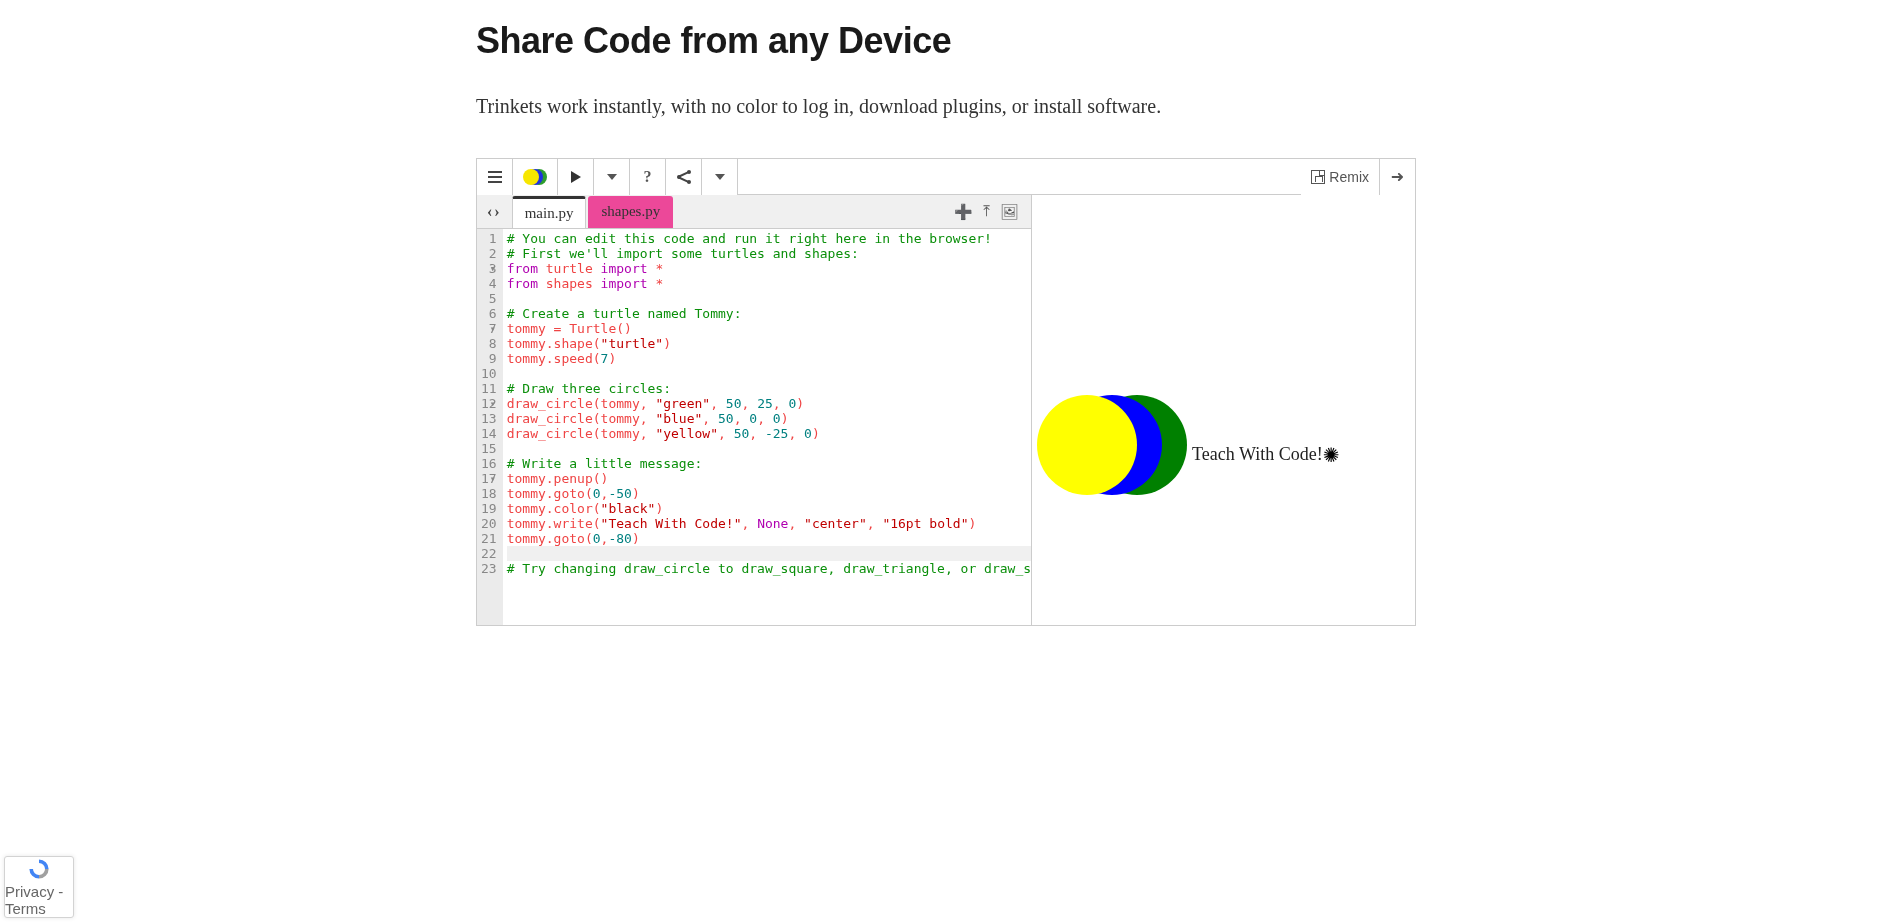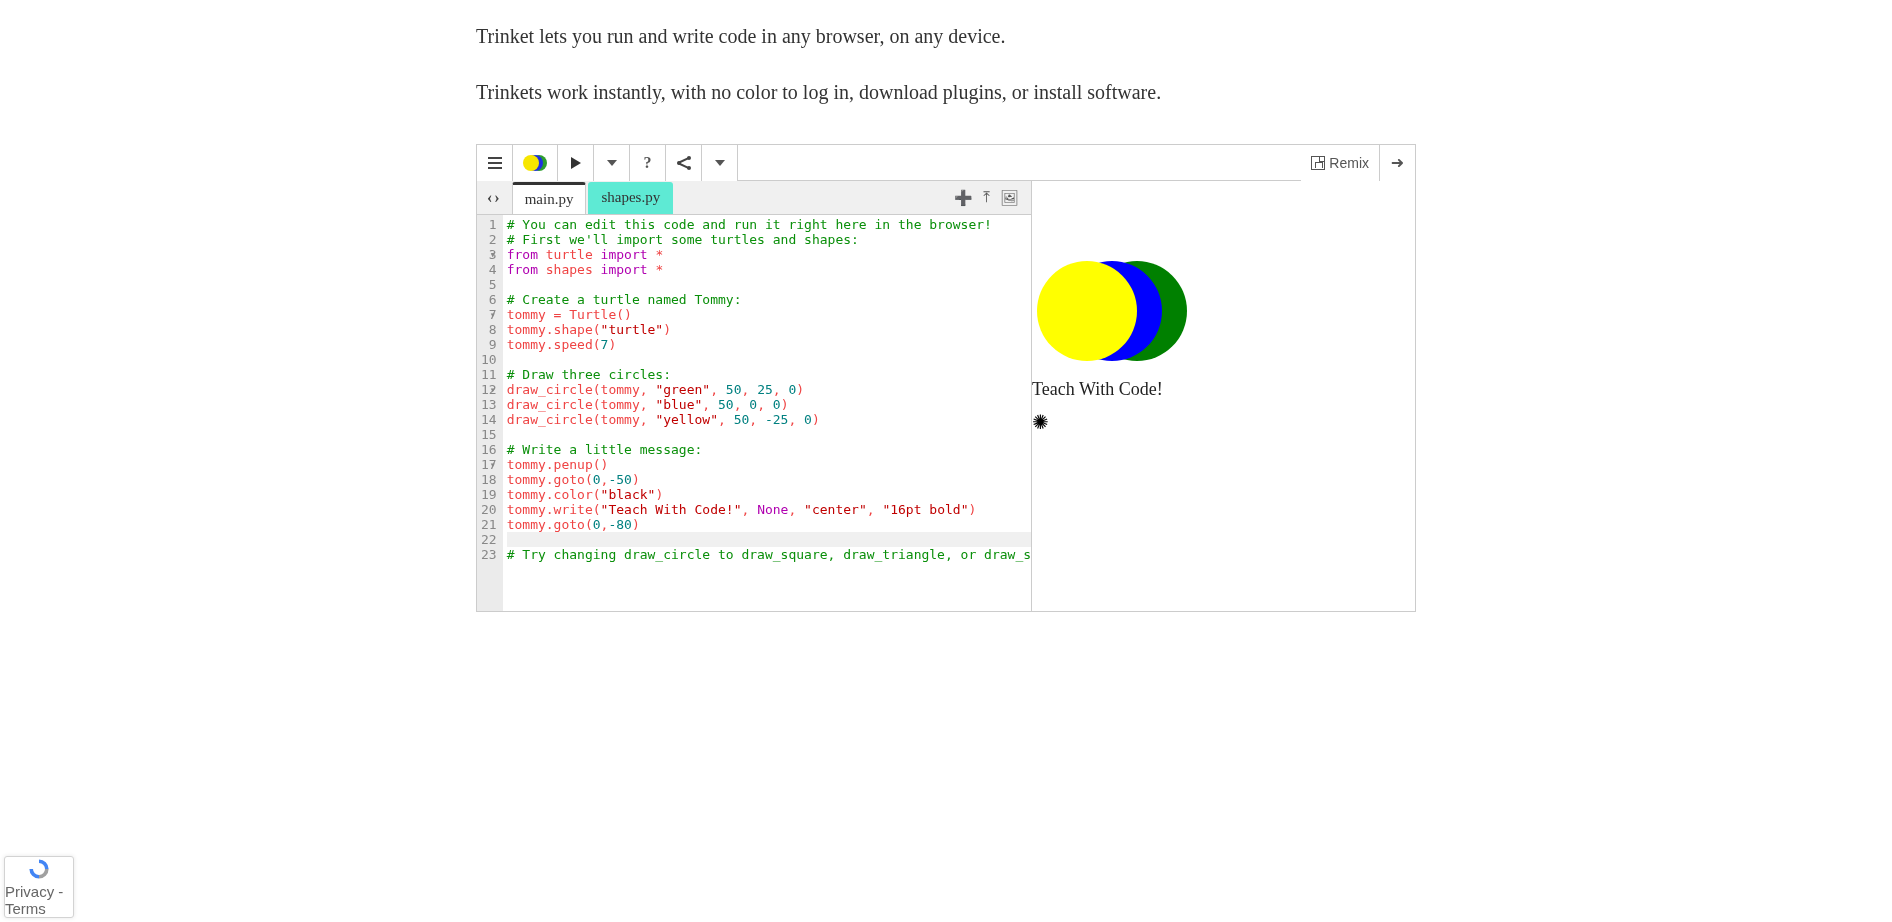--- a/index.html
+++ b/index.html
@@ -33,58 +33,58 @@
 .save-ic { width: 14px; height: 14px; border: 1.5px solid #555; position: relative; }
 .save-ic::before { content: ''; position: absolute; top: 0; right: 0; width: 4px; height: 4px; border-left: 1.5px solid #555; border-bottom: 1.5px solid #555; }
 .save-ic::after { content: ''; position: absolute; bottom: 1px; left: 3px; width: 6px; height: 5px; border: 1.5px solid #555; border-bottom: none; }
 .login-ic { display: inline-block; font-size: 16px; color: #555; }
 
 .split { display: flex; height: 430px; }
 .editor-pane { width: 555px; border-right: 1px solid #ccc; display: flex; flex-direction: column; background: #fff; }
 .tabbar { display: flex; align-items: center; height: 34px; border-bottom: 1px solid #ccc; background: #f0f0f0; padding: 0 4px; }
 .nav-arrows { display: flex; gap: 2px; padding: 0 6px; color: #444; font-weight: bold; cursor: pointer; }
 .tabs { display: flex; margin-left: 6px; }
-.tab { padding: 6px 12px; font-family: Georgia, serif; font-size: 15px; color: #333; border: 1px solid transparent; border-bottom: none; cursor: pointer; background: #5eead4; margin-right: 2px; border-radius: 3px 3px 0 0; }
+.tab { padding: 6px 12px; font-family: Georgia, serif; font-size: 15px; color: #333; border: 1px solid transparent; border-bottom: none; cursor: pointer; background: #ec4899; margin-right: 2px; border-radius: 3px 3px 0 0; }
 .tab.active { background: #fff; border-color: #ccc; border-top: 3px solid #333; }
 .tab-right { margin-left: auto; display: flex; gap: 10px; padding-right: 8px; color: #555; font-size: 15px; }
 .tab-ic { cursor: pointer; }
 
 .code-area { display: flex; flex: 1; font-family: 'Menlo', 'Consolas', monospace; font-size: 13px; line-height: 15px; overflow: hidden; }
 .gutter { background: #ebebeb; color: #888; text-align: right; padding: 2px 6px 2px 4px; user-select: none; width: 38px; }
 .gutter div { height: 15px; }
 .fold { color: #888; display: inline-block; width: 8px; text-align: center; font-size: 10px; vertical-align: top; }
 .code { padding: 2px 4px; white-space: pre; flex: 1; position: relative; }
 .code .ln { height: 15px; }
 .code .ln.hl { background: #f0f0f0; }
 .c-comment { color: #0a8f0a; }
 .c-kw { color: #b000b0; }
 .c-id { color: #ef4444; }
 .c-str { color: #c00000; }
 .c-num { color: #008080; }
 
 .output-pane { flex: 1; background: #fff; position: relative; }
-.canvas { position: absolute; inset: 0; display: flex; flex-direction: column; padding-top: 80px; }
+.canvas { position: absolute; inset: 0; display: flex; flex-direction: row; align-items: center; padding-top: 80px; }
 .circles-out { position: relative; width: 160px; height: 110px; }
 .circles-out .oc { position: absolute; width: 100px; height: 100px; border-radius: 50%; top: 0; }
 .circles-out .oc.green { background: #008000; left: 55px; }
 .circles-out .oc.blue { background: #0000ff; left: 30px; }
 .circles-out .oc.yellow { background: #ffff00; left: 5px; }
 .out-text { font-family: Georgia, serif; font-size: 18px; color: #222; margin-top: 8px; }
 .turtle { margin-top: 10px; font-size: 20px; color: #000; }
 
 .recaptcha { position: fixed; left: 4px; bottom: 4px; width: 70px; height: 62px; background: #fff; border: 1px solid #d3d3d3; border-radius: 3px; box-shadow: 0 0 4px rgba(0,0,0,0.1); display: flex; flex-direction: column; align-items: center; justify-content: center; font-family: Arial, sans-serif; }
 .recaptcha svg { width: 30px; height: 30px; }
 .recaptcha .pt { font-size: 15px; color: #666; margin-top: 2px; }
 </style>
 </head>
 <body>
 
 <div class="container">
+  <h1>Share Code from any Device</h1>
   <div class="intro">
-    <p>Trinket lets you run and write code in any browser, on any device.</p>
     <p>Trinkets work instantly, with no color to log in, download plugins, or install software.</p>
   </div>
 
   <div class="embed">
     <div class="toolbar">
       <div class="tb-btn">
         <span class="hamburger">
             <span></span>
             <span></span>
             <span></span>

